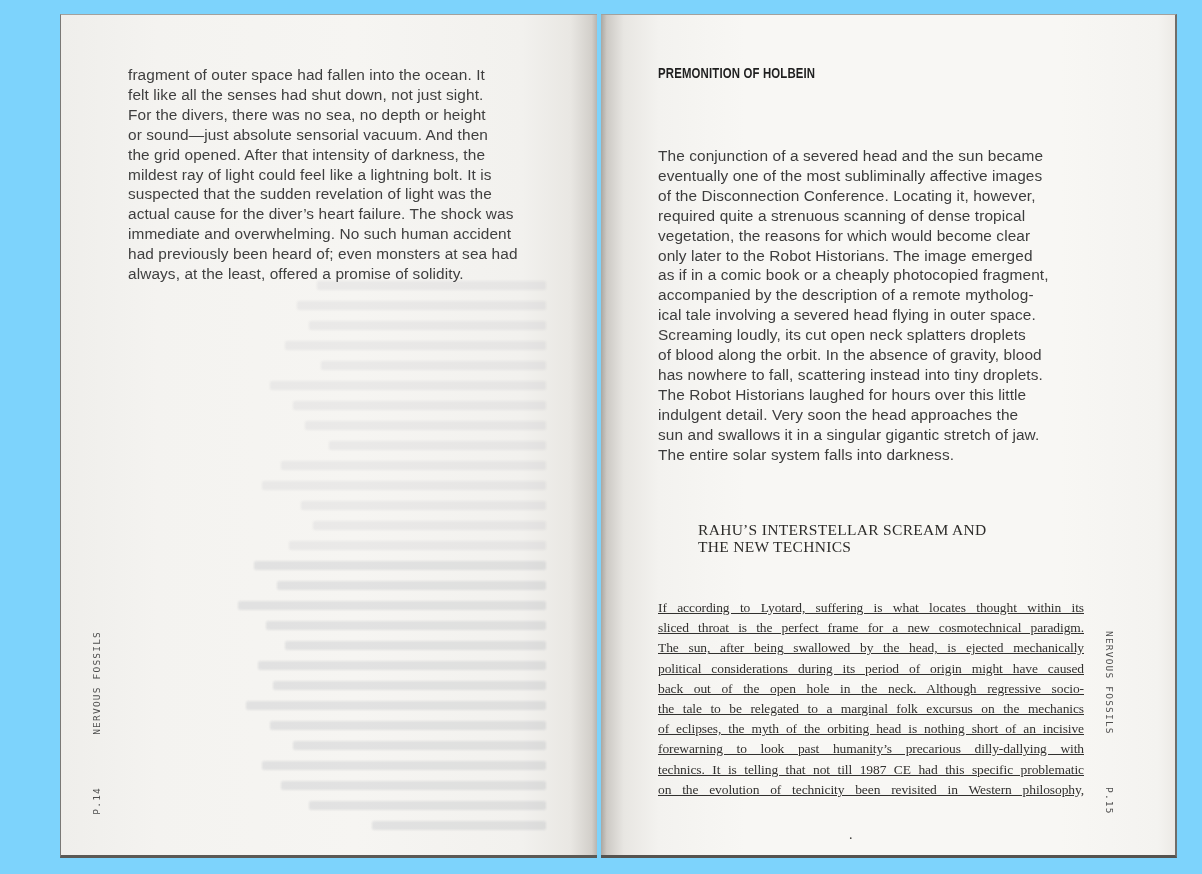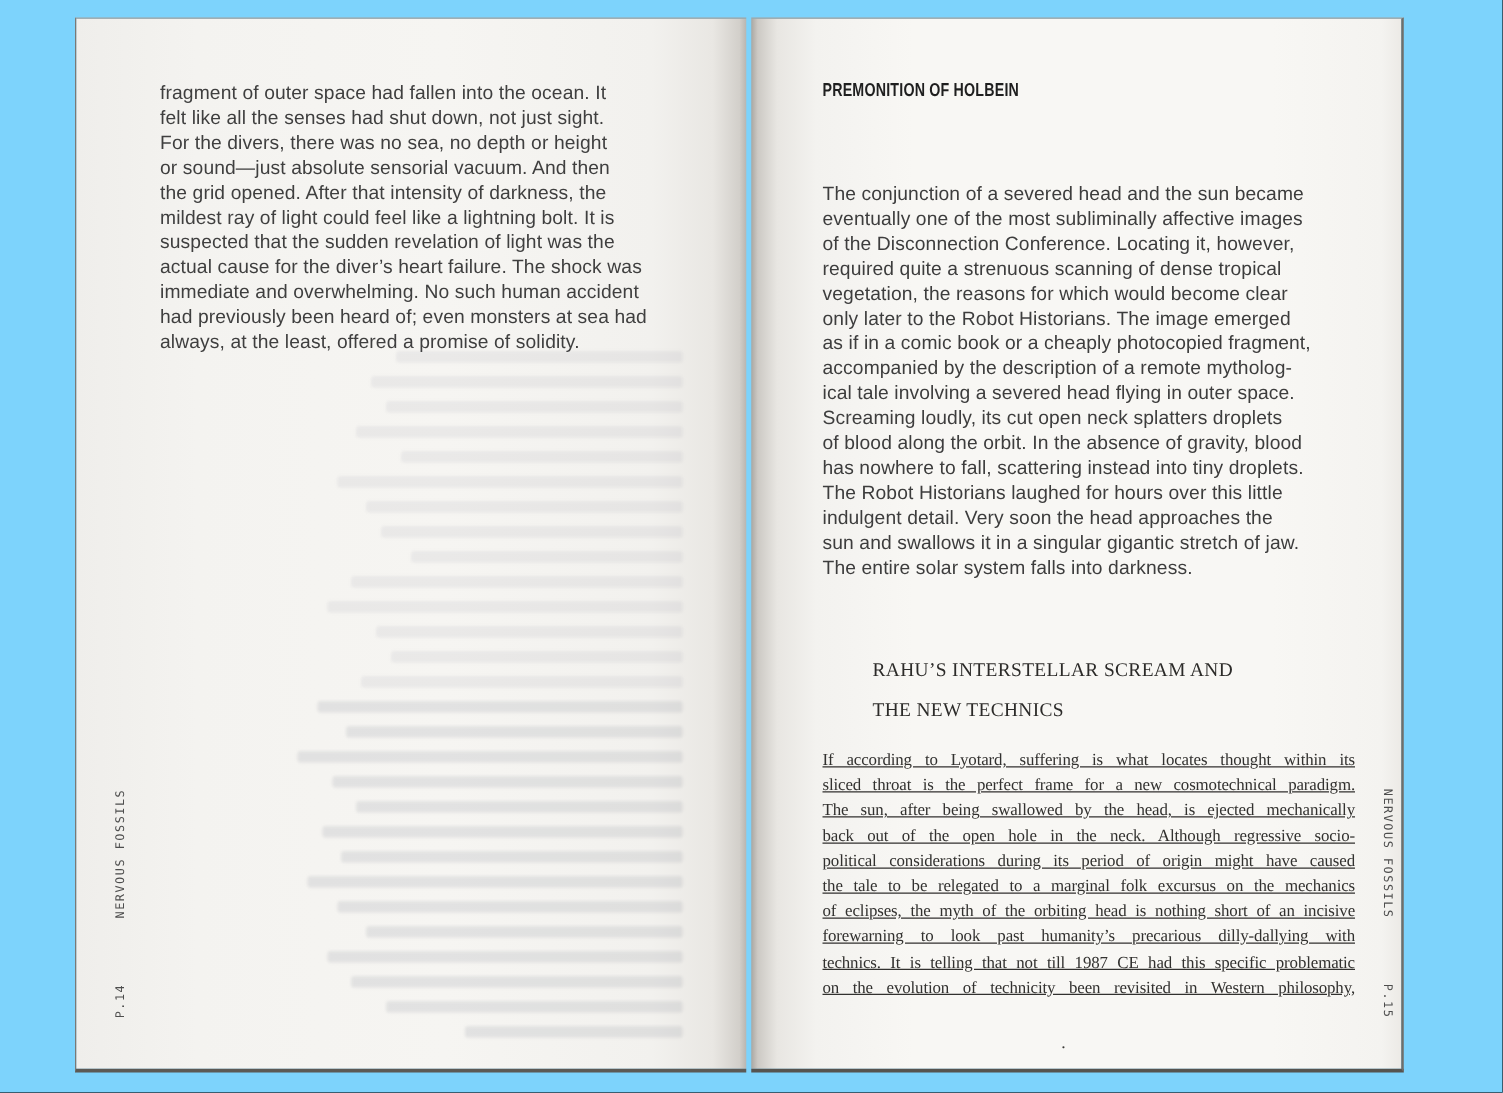--- a/index.html
+++ b/index.html
@@ -25,21 +25,21 @@
     left: 60px;
     width: 537px;
     background: linear-gradient(to right,
       #efeeeb 0%, #f4f3f0 18%, #f6f5f2 55%, #f2f1ee 86%, #e9e7e3 95%, #d2cfca 99%, #b9b6b1 100%);
     border-left: 1px solid #7a7875;
     border-top: 1px solid #a3a19d;
     border-bottom: 3px solid #5b5955;
   }
   .page-right {
     left: 601px;
-    width: 522px;
+    width: 576px;
     background: linear-gradient(to right,
       #aaa7a2 0%, #ccc9c4 1%, #e8e6e2 4%, #f3f2ef 10%, #f8f7f4 25%, #f8f7f4 80%, #f4f3f0 97%, #eceae6 100%);
     border-right: 2px solid #706e6a;
     border-top: 1px solid #a3a19d;
     border-bottom: 3px solid #55534f;
   }
   
   .body-sans {
     position: absolute;
     left: 67px; top: 50px;
@@ -91,21 +91,21 @@
     line-height: 19.9px;
     letter-spacing: 0.1px;
     color: #3d3d3d;
     white-space: pre;
   }
   .chapter-heading {
     position: absolute;
     left: 97px; top: 506px;
     font-family: "Liberation Serif", serif;
     font-size: 15.5px;
-    line-height: 32px;
+    line-height: 17px;
     letter-spacing: 0.3px;
     color: #2c2b29;
     white-space: pre;
   }
   .body-serif {
     position: absolute;
     left: 57px; top: 585px;
     width: 426px;
     font-family: "Liberation Serif", serif;
     font-size: 13.5px;
@@ -202,22 +202,22 @@
 sun and swallows it in a singular gigantic stretch of jaw.
 The entire solar system falls into darkness.</div>
 
     <div class="chapter-heading">RAHU’S INTERSTELLAR SCREAM AND
 THE NEW TECHNICS</div>
 
     <div class="body-serif">
         <div class="serif-line">If according to Lyotard, suffering is what locates thought within its</div>
         <div class="serif-line">sliced throat is the perfect frame for a new cosmotechnical paradigm.</div>
         <div class="serif-line">The sun, after being swallowed by the head, is ejected mechanically</div>
+        <div class="serif-line">political considerations during its period of origin might have caused</div>
         <div class="serif-line">back out of the open hole in the neck. Although regressive socio-</div>
-        <div class="serif-line">political considerations during its period of origin might have caused</div>
         <div class="serif-line">the tale to be relegated to a marginal folk excursus on the mechanics</div>
         <div class="serif-line">of eclipses, the myth of the orbiting head is nothing short of an incisive</div>
         <div class="serif-line">forewarning to look past humanity’s precarious dilly-dallying with</div>
         <div class="serif-line">technics. It is telling that not till 1987 CE had this specific problematic</div>
         <div class="serif-line">on the evolution of technicity been revisited in Western philosophy,</div>
       </div>
 
     <div class="section-dot">.</div>
 
     <div class="vlabel" style="left: 503px; top: 616px;">NERVOUS FOSSILS</div>

